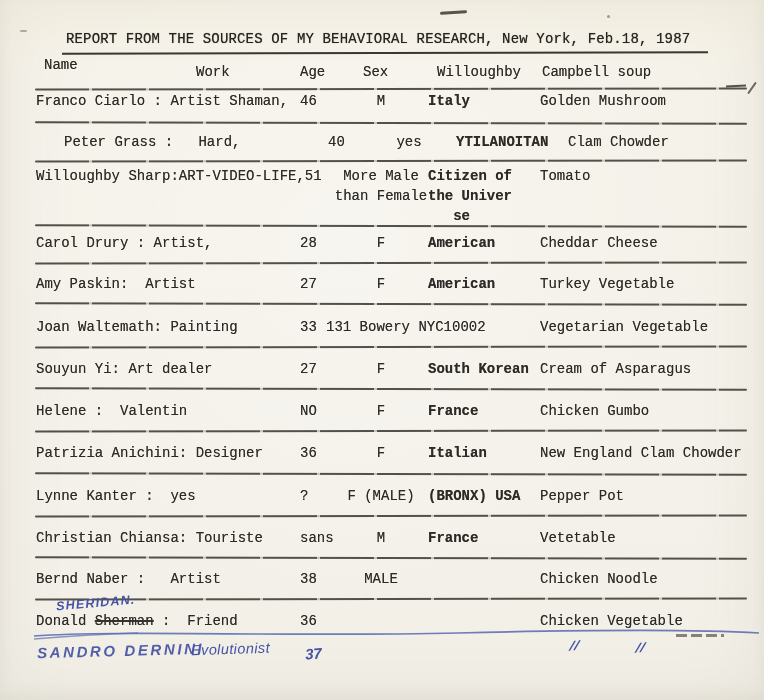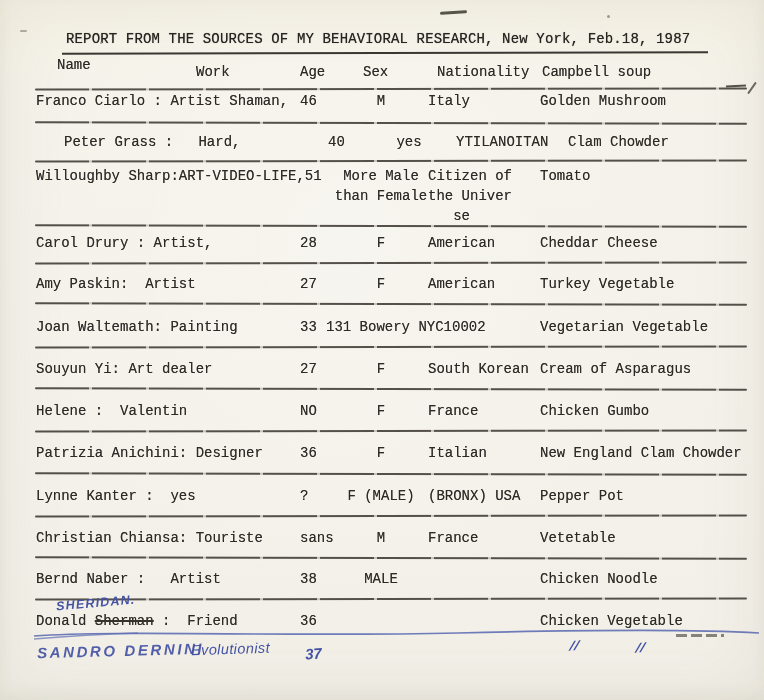--- a/index.html
+++ b/index.html
@@ -24,41 +24,41 @@
     text-shadow:0 0 0.7px rgba(38,36,31,0.7);
   }
   .title-underline{
     position:absolute;left:62px;top:52px;width:646px;height:2px;
     background:#3b3833;transform:rotate(-0.15deg);
   }
   .hdr{
     position:absolute;top:64px;font-size:14px;white-space:pre;color:#2c2a26;
     text-shadow:0 0 0.6px rgba(44,42,38,0.6);
   }
-  .hdr-name{left:44px;top:57px;margin-left:13px;}
+  .hdr-name{left:44px;top:57px;}
   .hdr-work{left:196px;text-align:center;}
   .hdr-age{left:300px;}
   .hdr-sex{left:363px;}
   .hdr-nat{left:437px;}
   .hdr-soup{left:542px;}
   .rule{
     position:absolute;left:35px;width:712px;height:2px;
     background:repeating-linear-gradient(90deg,
       rgba(62,58,51,0.88) 0 54px, rgba(62,58,51,0.25) 54px 57px);
     border-radius:1px;
   }
   .trow{position:absolute;left:0;width:764px;height:20px;font-size:14px;}
   .cell{
     position:absolute;top:0;white-space:pre;line-height:20px;
     text-shadow:0 0 0.6px rgba(44,42,38,0.6);
   }
   .c-name{left:36px;}
   .c-age{left:300px;}
   .c-sex{left:326px;width:110px;text-align:center;}
-  .c-nat{left:428px;}
+  .c-nat{left:428px;font-weight:bold;}
   .c-soup{left:540px;}
   .struck{text-decoration:line-through;text-decoration-thickness:2px;text-decoration-color:#35332e;}
   .hand{
     font-family:"Liberation Sans","DejaVu Sans",sans-serif;
     font-style:italic;color:#4453a6;
   }
   .sheridan{
     position:absolute;left:56px;top:-15px;font-size:12.5px;font-weight:bold;
     letter-spacing:1.2px;transform:rotate(-5deg);white-space:pre;
   }
@@ -84,21 +84,21 @@
 
 <div class="paper">
 
   <div class="title t-ink">REPORT FROM THE SOURCES OF MY BEHAVIORAL RESEARCH, New York, Feb.18, 1987</div>
   <div class="title-underline"></div>
 
   <div class="hdr hdr-name">Name</div>
   <div class="hdr hdr-work">Work</div>
   <div class="hdr hdr-age">Age</div>
   <div class="hdr hdr-sex">Sex</div>
-  <div class="hdr hdr-nat">Nationality</div>
+  <div class="hdr hdr-nat">Willoughby</div>
   <div class="hdr hdr-soup">Campbell soup</div>
 
   <div id="table-layer">
       <div class="rule" style="top: 88px; transform: rotate(-0.1deg);"></div>
       <div class="rule" style="top: 122px; transform: rotate(0.12deg);"></div>
       <div class="rule" style="top: 160px; transform: rotate(-0.1deg);"></div>
       <div class="rule" style="top: 225px; transform: rotate(0.12deg);"></div>
       <div class="rule" style="top: 262px; transform: rotate(-0.1deg);"></div>
       <div class="rule" style="top: 303px; transform: rotate(0.12deg);"></div>
       <div class="rule" style="top: 346px; transform: rotate(-0.1deg);"></div>

